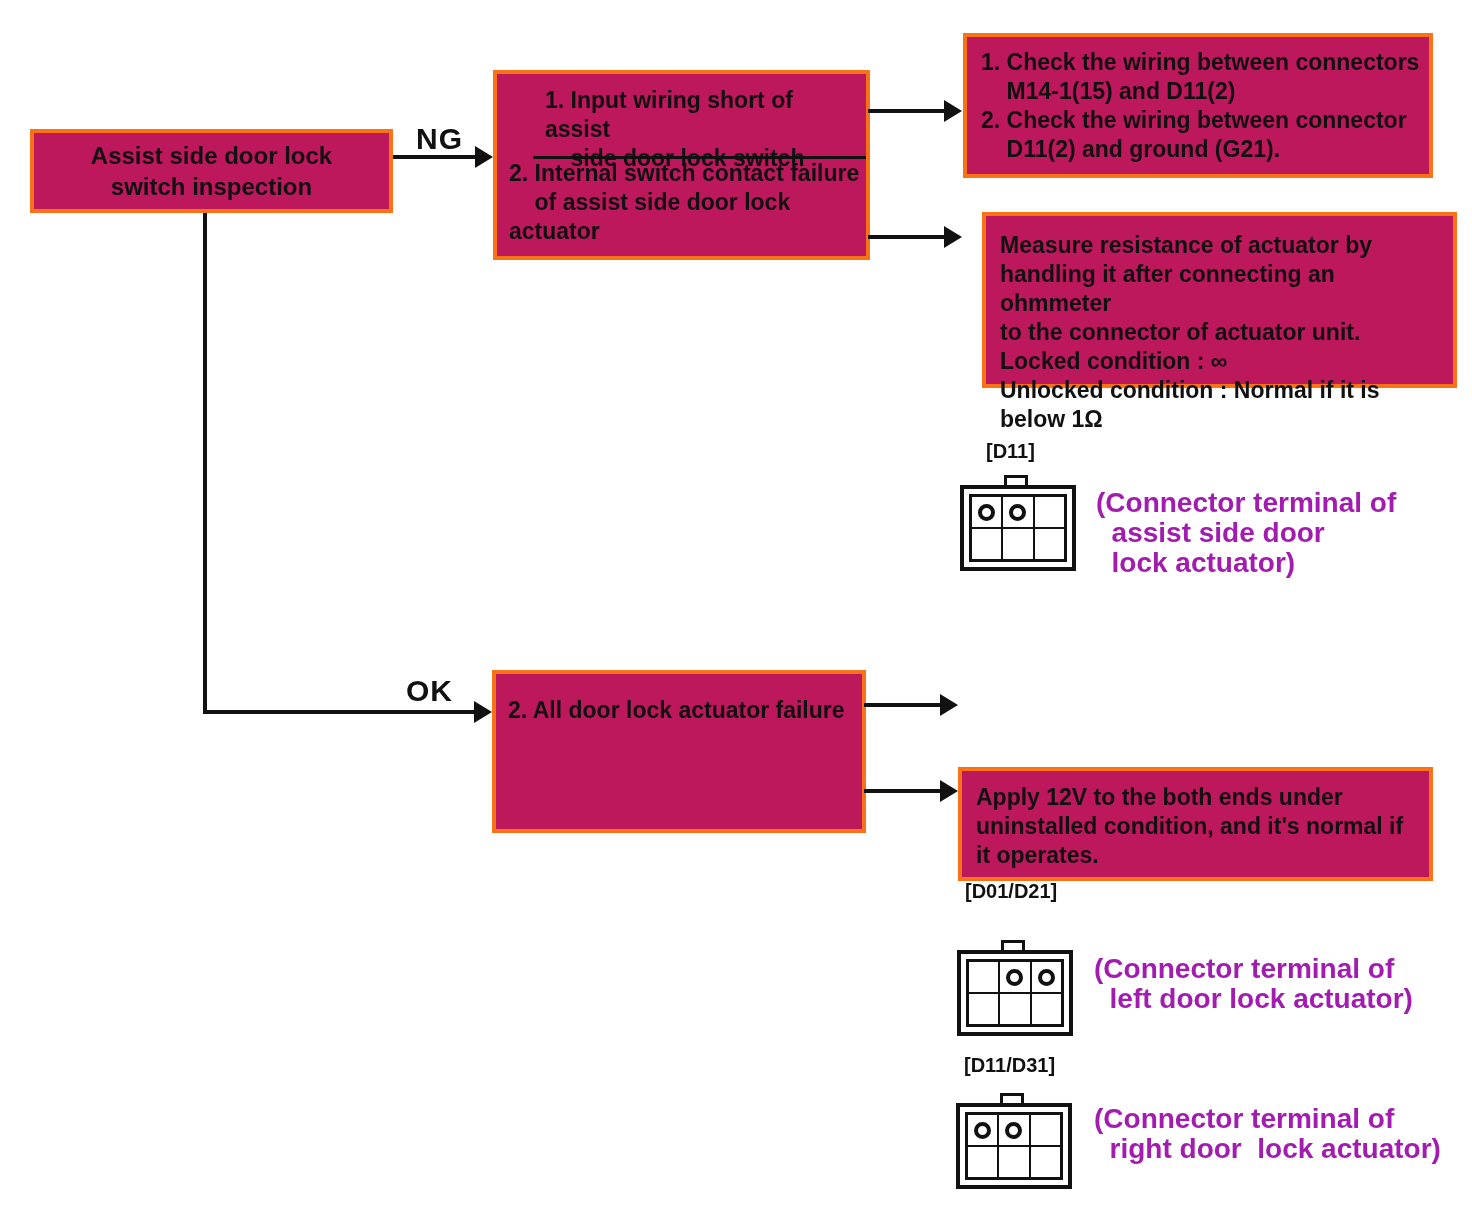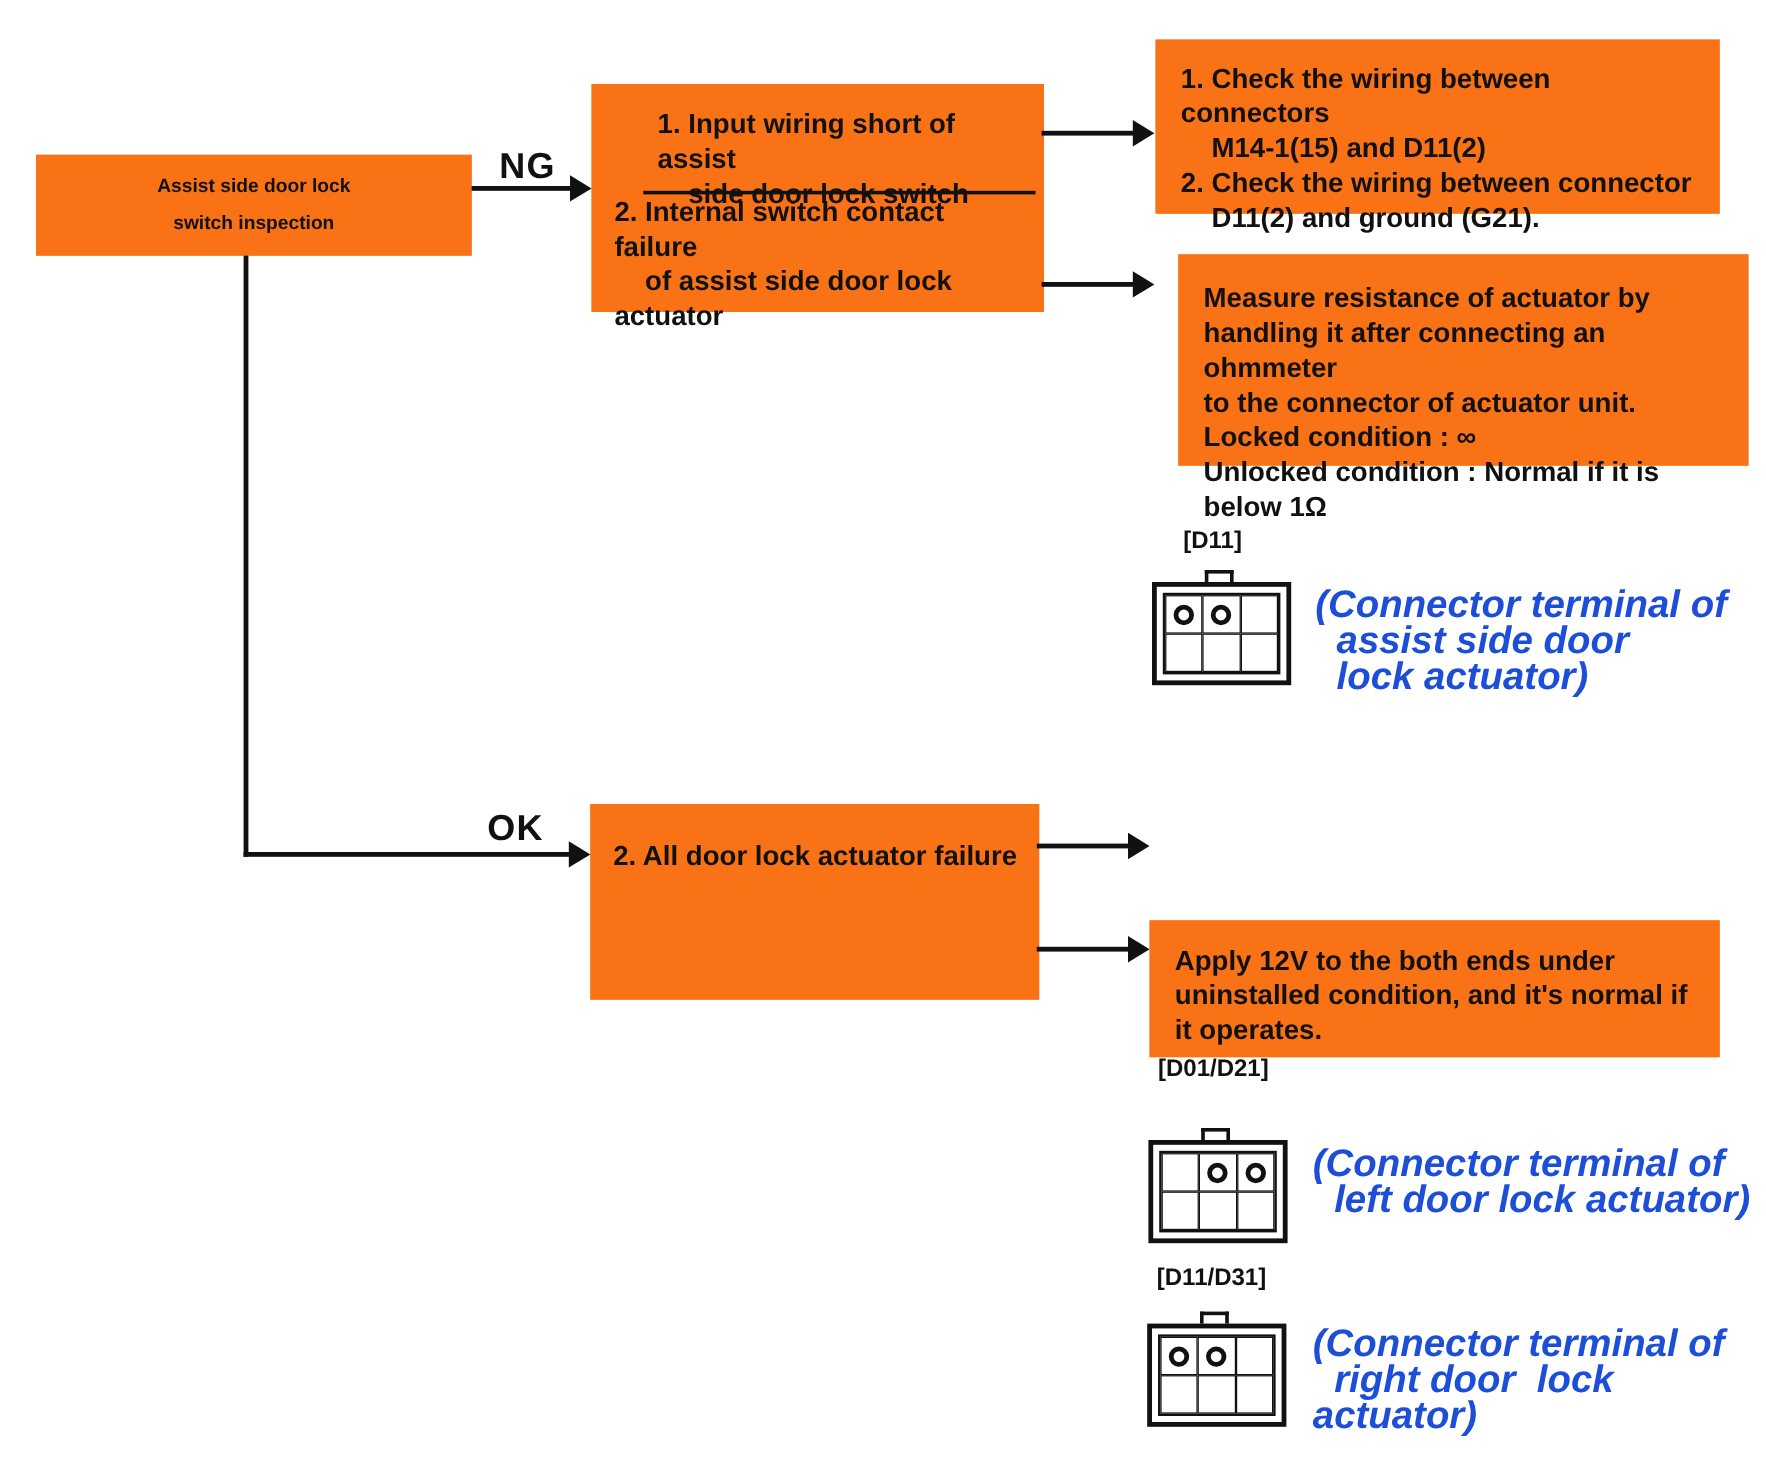--- a/index.html
+++ b/index.html
@@ -11,41 +11,41 @@
     position: relative;
     width: 1472px;
     height: 1214px;
     background: #ffffff;
     font-family: "Liberation Sans", "DejaVu Sans", sans-serif;
     color: #111;
     overflow: hidden;
   }
   .box {
     position: absolute;
-    border: 7px solid #f97316;
-    background: #f97316;
+    border: 4px solid #f97316;
+    background: #be185d;
     box-sizing: border-box;
   }
   .txt {
     white-space: pre-wrap;
     font-weight: bold;
     font-size: 23px;
     line-height: 29px;
     color: #111;
   }
   .cell { box-sizing: border-box; }
   .cell-divided { border-bottom: 3px solid #111; }
   .start-text {
     display: flex;
     align-items: center;
     justify-content: center;
     text-align: center;
     width: 100%;
     height: 100%;
-    font-size: 16px;
+    font-size: 24px;
     line-height: 31px;
   }
   .flow-label {
     position: absolute;
     font-weight: bold;
     font-size: 30px;
     letter-spacing: 1px;
     color: #111;
   }
   .hline, .vline { position: absolute; background: #111; }
@@ -99,24 +99,23 @@
   .conn-cell.has-hole::after {
     content: "";
     width: 9px; height: 9px;
     border: 4px solid #111;
     border-radius: 50%;
   }
   .conn-caption {
     position: absolute;
     white-space: pre-wrap;
     font-weight: bold;
-    font-size: 32px;
+    font-size: 28px;
     line-height: 30px;
-    color: #1d4ed8;
-    font-style: italic;
+    color: #a21caf;
   }
 </style>
 </head>
 <body>
 
 <div id="canvas">
 
   <div class="box" style="left:30px; top:129px; width:363px; height:84px;">
     <div class="start-text txt">Assist side door lock
 switch inspection</div>

